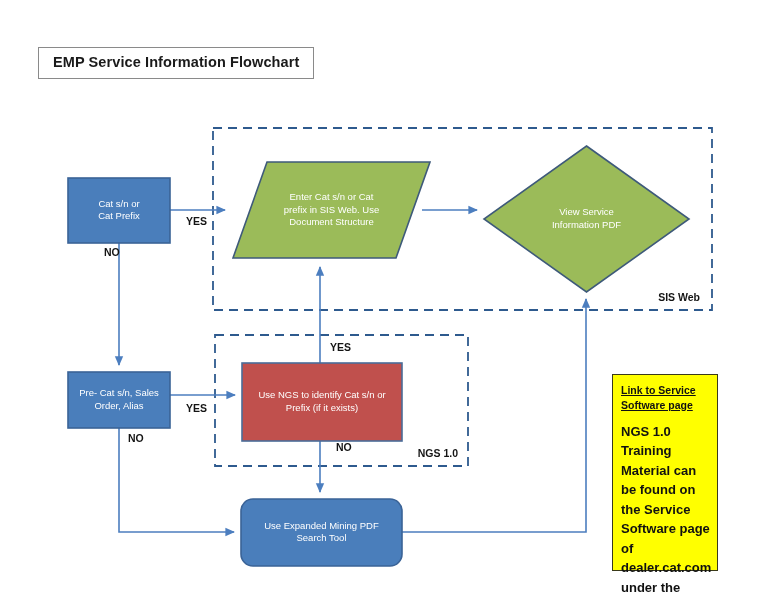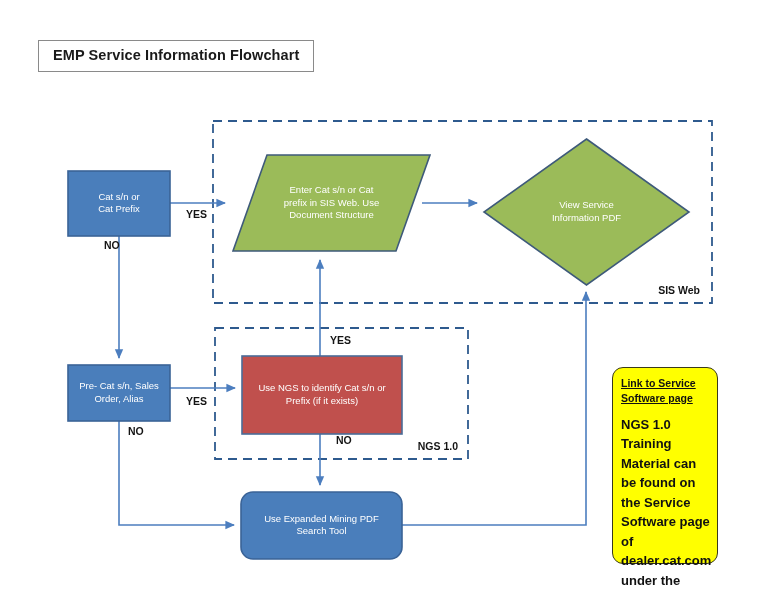--- a/index.html
+++ b/index.html
@@ -10,21 +10,21 @@
   body {
     width: 768px;
     height: 594px;
     font-family: "Liberation Sans", sans-serif;
     position: relative;
     overflow: hidden;
   }
   #flow-root {
     position: absolute;
     left: 0;
-    top: 4px;
+    top: 11px;
     width: 768px;
     height: 532px;
     text-decoration: underline;
   }
   .title-box {
     position: absolute;
     left: 38px;
     top: 36px;
     padding: 6px 14px 8px 14px;
     border: 1px solid #8a8a8a;
@@ -159,18 +159,18 @@
     <g id="edge-labels-layer">
         <text x="186" y="214" class="edge-label">YES</text>
         <text x="104" y="245" class="edge-label">NO</text>
         <text x="186" y="401" class="edge-label">YES</text>
         <text x="128" y="431" class="edge-label">NO</text>
         <text x="330" y="340" class="edge-label">YES</text>
         <text x="336" y="440" class="edge-label">NO</text>
       </g>
   </svg>
 
-  <div class="note-box" style="left: 612px; top: 363px; width: 106px; height: 197px; background: rgb(255, 255, 0); border-radius: 11px;">
+  <div class="note-box" style="left: 612px; top: 363px; width: 106px; height: 197px; background: rgb(255, 255, 0);">
     <div class="note-head">Link to Service Software page</div>
     <div class="note-body">NGS 1.0 Training Material can be found on the Service Software page of dealer.cat.com under the NEXT GEN SIS(NGS) 1.0-EXPANDED MINING PARTS INFORMATION tab.</div>
   </div>
 
 </div>
 
 </body></html>

